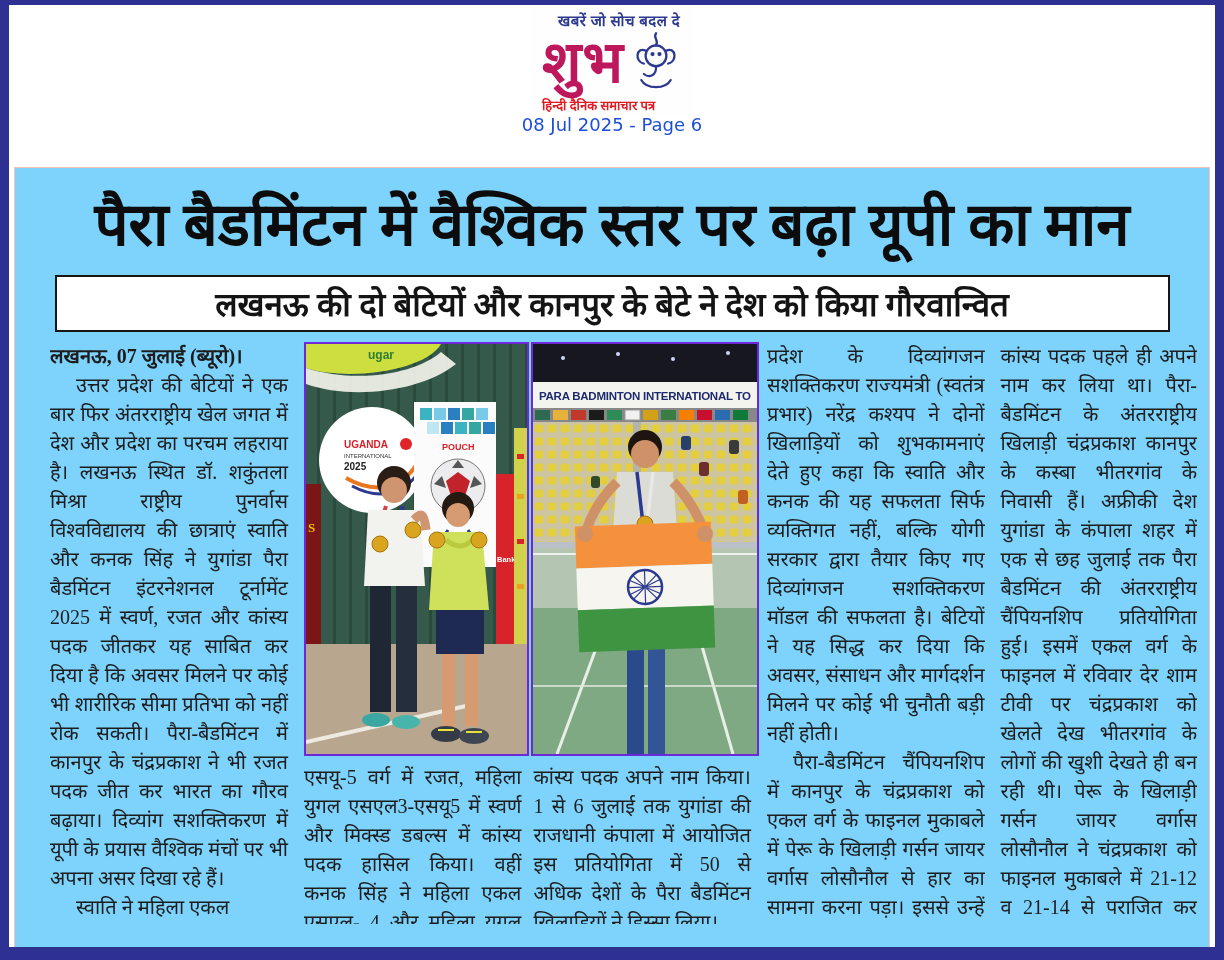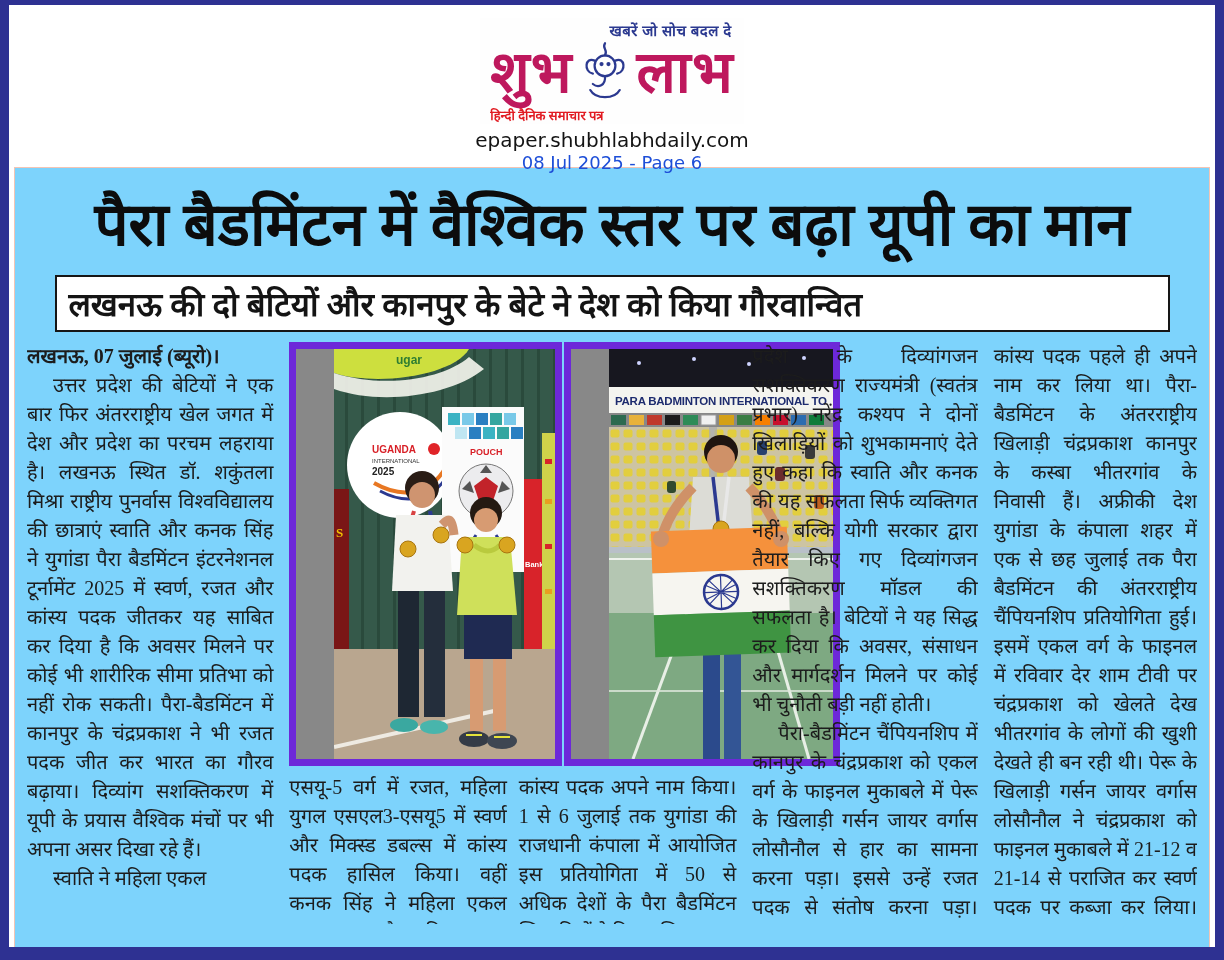--- a/index.html
+++ b/index.html
@@ -7,21 +7,21 @@
   body {
     font-family:"Liberation Serif","DejaVu Serif",serif;
     background:#ffffff;
     border-top:5px solid #2e3192;
     border-left:9px solid #2e3192;
     border-right:9px solid #2e3192;
     border-bottom:13px solid #2e3192;
     overflow:hidden;
   }
   
-  .header { height:162px; background:#fff; text-align:center; padding-top:13px; }
+  .header { height:162px; background:#fff; text-align:center; padding-top:3px; }
   .masthead { display:inline-block; background:#fefefe; padding:2px 10px 0; }
   .masthead .tagline {
     text-align:right; color:#2b3990; font-weight:bold; font-size:15px;
     letter-spacing:.5px; padding-right:2px;
   }
   .masthead .title-row { display:flex; align-items:center; justify-content:center; gap:6px; line-height:1; }
   .masthead .title-word { color:#be185d; font-weight:900; font-size:58px; letter-spacing:1px; }
   .masthead .subtitle { text-align:left; color:#e11b22; font-weight:bold; font-size:13px; margin-top:1px; }
   .site-url { font-family:"DejaVu Sans","Liberation Sans",sans-serif; font-size:20px; color:#141414; margin-top:4px; }
   .page-dateline { font-family:"DejaVu Sans","Liberation Sans",sans-serif; font-size:18px; color:#1d4ed8; }
@@ -29,34 +29,34 @@
   .sheet {
     margin:0 5px; height:932px; background:#7dd3fc;
     border:1px solid #f3c4b4; padding:4px 12px 0; overflow:hidden;
   }
   .headline {
     margin-top:10px; text-align:center; font-weight:900; color:#0c0c0c;
     font-size:60px; line-height:1.45; white-space:nowrap; overflow:hidden;
   }
   .subhead-box {
     width:1115px; margin:6px auto 0; background:#fff; border:2px solid #161616;
-    padding:4px 12px; font-weight:bold; font-size:33px;
+    padding:4px 12px; text-align:center; font-weight:bold; font-size:33px;
     color:#141414; white-space:nowrap; overflow:hidden;
   }
   
-  .columns { display:flex; gap:16px; margin-top:10px; height:582px; overflow:hidden; }
+  .columns { display:flex; gap:16px; margin-top:10px; height:582px; overflow:hidden;margin-left:23px; }
   .col { color:#1c1c1c; font-size:20px; line-height:29px; text-align:justify; }
   .col p { text-indent:26px; }
   .col-1 { width:258px; }
   .col-mid { width:447px; display:flex; flex-direction:column; }
   .col-4 { width:236px; }
   .col-5 { width:213px; }
   .byline { font-weight:bold; }
   .photo-row { display:flex; gap:2px; }
-  .photo-frame { border:7px solid #6d28d9; background:#888; line-height:0;padding-left:38px; }
+  .photo-frame { border:2px solid #6d28d9; background:#888; line-height:0; }
   .mid-text { display:flex; gap:12px; margin-top:7px; }
   .mid-text .sub { flex:1; }
 </style>
 </head>
 <body>
 
 <div class="header">
   <div class="masthead">
     <div class="tagline">खबरें जो सोच बदल दे</div>
     <div class="title-row">
@@ -66,25 +66,23 @@
           <path d="M30 3 C26 9 34 10 30 17"></path>
           <circle cx="30" cy="29" r="12"></circle>
           <path d="M18 23 C7 18 5 36 16 38"></path>
           <path d="M42 23 C53 18 55 36 44 38"></path>
           <path d="M30 41 C31 52 22 55 16 50"></path>
           <path d="M13 57 C19 68 41 68 47 57"></path>
           <circle cx="26" cy="27" r="1.1" fill="#2b3990"></circle>
           <circle cx="34" cy="27" r="1.1" fill="#2b3990"></circle>
         </svg>
       </span>
-      <span class="title-word">लाभ</span>
     </div>
     <div class="subtitle">हिन्दी दैनिक समाचार पत्र</div>
   </div>
-  <div class="site-url">epaper.shubhlabhdaily.com</div>
   <div class="page-dateline">08 Jul 2025 - Page 6</div>
 </div>
 
 <div class="sheet">
 
   <div class="headline">पैरा बैडमिंटन में वैश्विक स्तर पर बढ़ा यूपी का मान</div>
 
   <div class="subhead-box">लखनऊ की दो बेटियों और कानपुर के बेटे ने देश को किया गौरवान्वित</div>
 
   <div class="columns">

